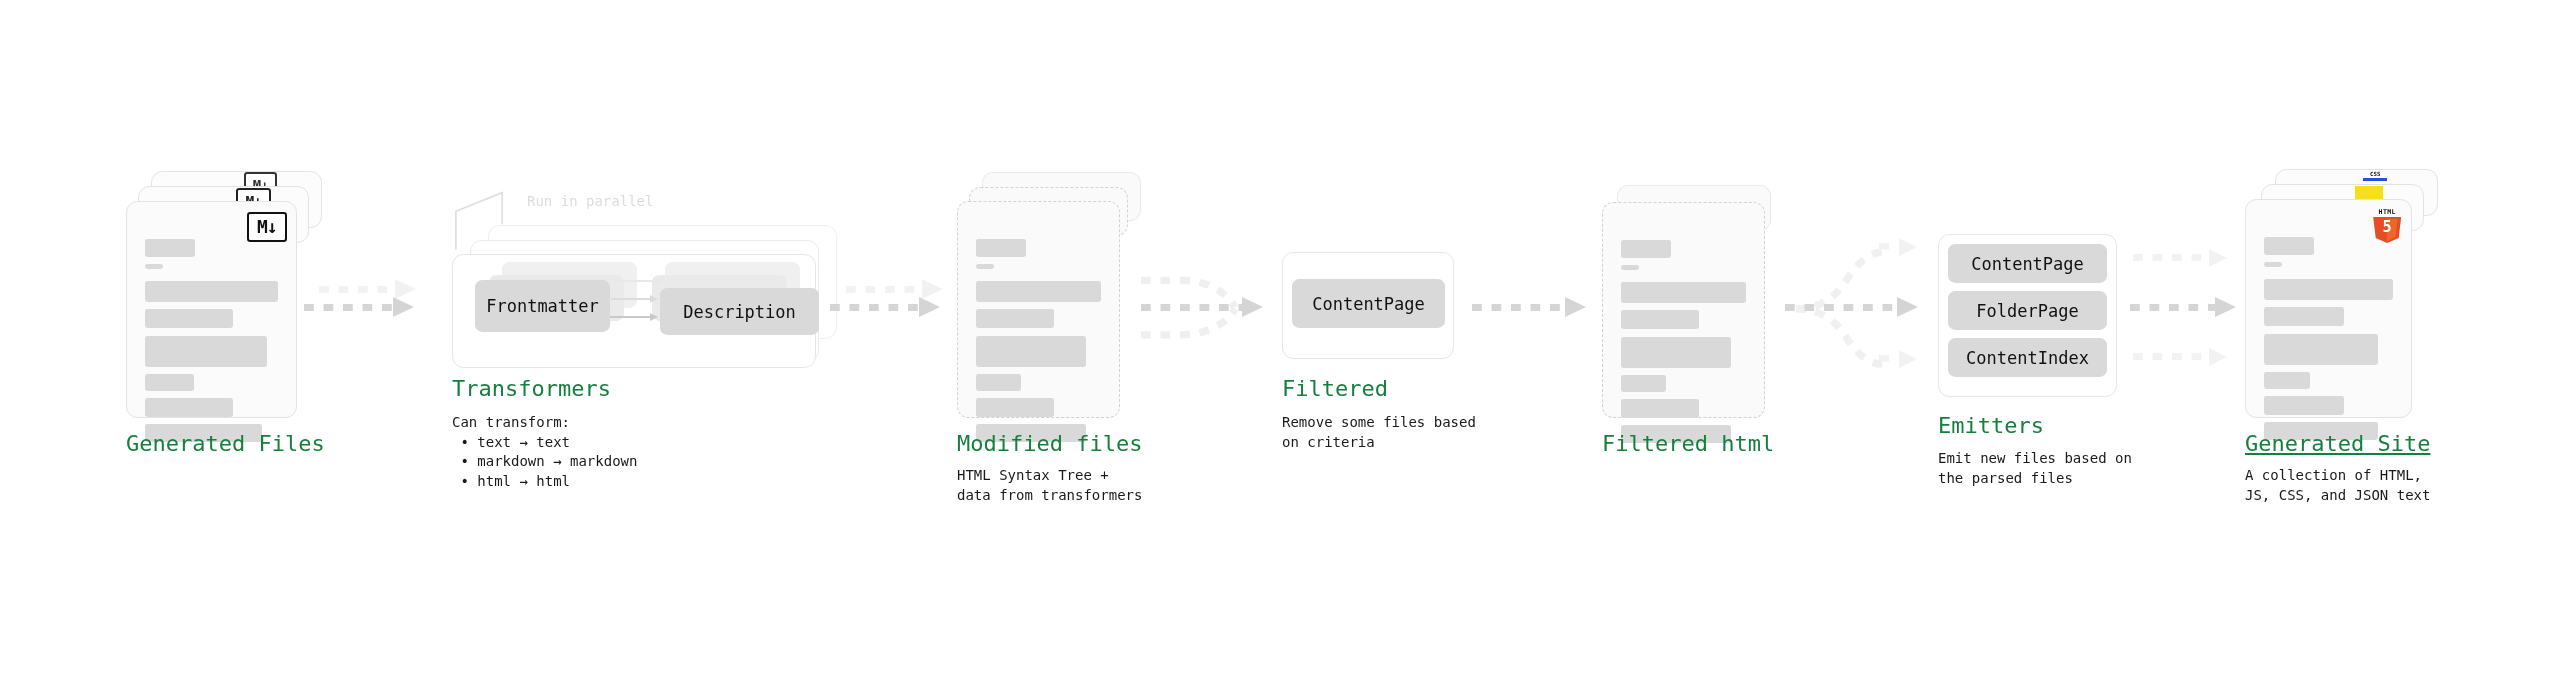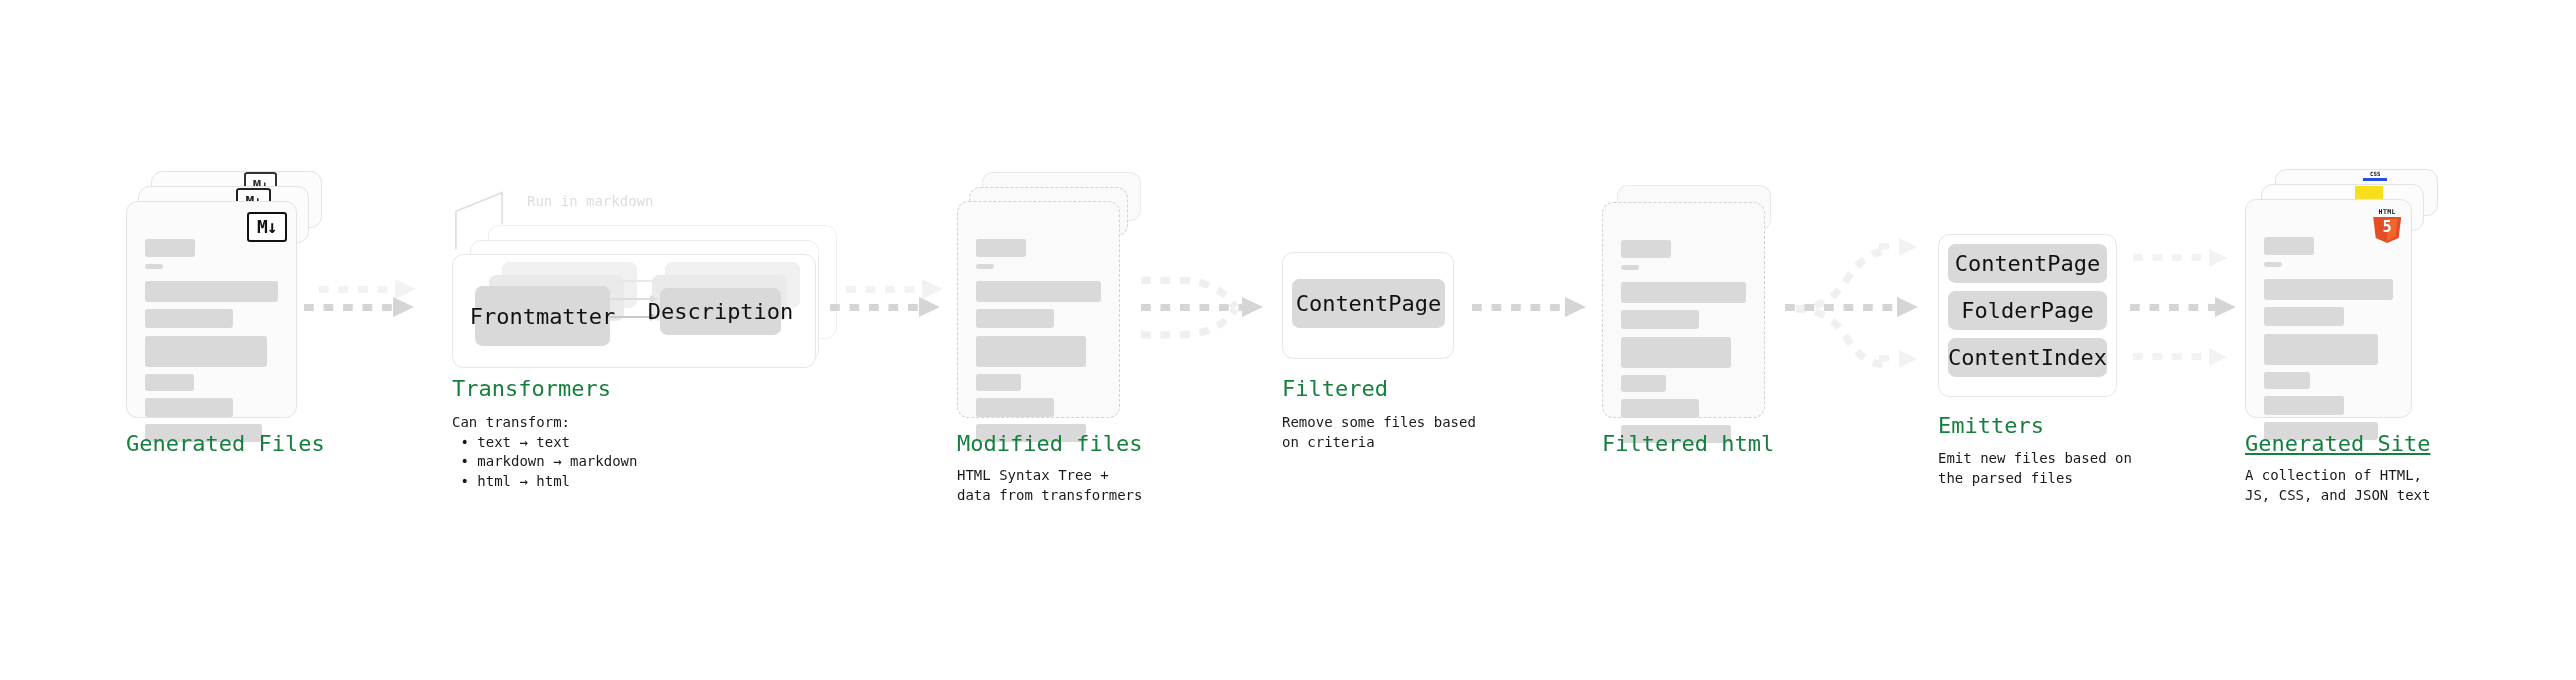--- a/index.html
+++ b/index.html
@@ -80,21 +80,21 @@
     border:1.6px solid #e6e6e6;
     border-radius:11.4px;
     background:#ffffff;
     box-sizing:border-box;
   }
   .pill{
     position:absolute;
     background:#d9d9d9;
     border-radius:7.3px;
     display:flex;align-items:center;justify-content:center;
-    font-size:22px;
+    font-size:17px;
     color:#111;
     box-sizing:border-box;
     white-space:nowrap;
   }
   .pill.ghost{background:#eaeaea;}
   .pill.ghost2{background:#f0f0f0;}
 
   
   .title{
     position:absolute;
@@ -185,21 +185,21 @@
       <div class="dash" style="width:89px;"></div>
       <div class="head" style="left:89px;"></div>
     </div>
   </div>
 
   <div class="node">
 
     <svg class="svgover" viewBox="0 0 3170 838" width="2576" height="681" style="left:0;top:0;">
       <path d="M 561 307 L 561 260 L 618 237 L 618 276" fill="none" stroke="#e0e0e0" stroke-width="2.2"></path>
     </svg>
-    <div class="faint-label" style="left:527px;top:193px;">Run in markdown</div>
+    <div class="faint-label" style="left:527px;top:193px;">Run in parallel</div>
 
     <div class="panel" style="left:488px;top:225px;width:349px;height:114px;border-color:#efefef;"></div>
     <div class="panel" style="left:470px;top:240px;width:349px;height:122px;border-color:#ebebeb;"></div>
     <div class="panel" style="left:452px;top:254px;width:364px;height:114px;border-color:#e6e6e6;"></div>
 
     <div class="pill ghost2" style="left:502px;top:262px;width:135px;height:46px;"></div>
     <div class="pill ghost" style="left:489px;top:275px;width:135px;height:46px;"></div>
 
     <div class="pill ghost2" style="left:665px;top:262px;width:135px;height:46px;"></div>
     <div class="pill ghost" style="left:652px;top:275px;width:135px;height:46px;"></div>
@@ -210,24 +210,24 @@
     </div>
     <div class="tarrow" style="left:611px;top:295px;width:47px;color:#dcdcdc;">
       <div class="ln" style="width:39px;"></div>
         <div class="hd" style="left:39px;"></div>
     </div>
     <div class="tarrow" style="left:608px;top:313px;width:50px;color:#c9c9c9;">
       <div class="ln" style="width:42px;"></div>
         <div class="hd" style="left:42px;"></div>
     </div>
 
-    <div class="pill" style="left:475px;top:286px;width:135px;height:60px;">
+    <div class="pill" style="left:475px;top:280px;width:135px;height:52px;">
       <span>Frontmatter</span>
     </div>
-    <div class="pill" style="left:660px;top:288px;width:121px;height:47px;">
+    <div class="pill" style="left:660px;top:288px;width:159px;height:47px;">
       <span>Description</span>
     </div>
 
     <div class="title" style="left:452px;top:376px;">Transformers</div>
     <div class="subtitle" style="left:452px;top:413px;">Can transform:
  • text → text
  • markdown → markdown
  • html → html</div>
   </div>
 

